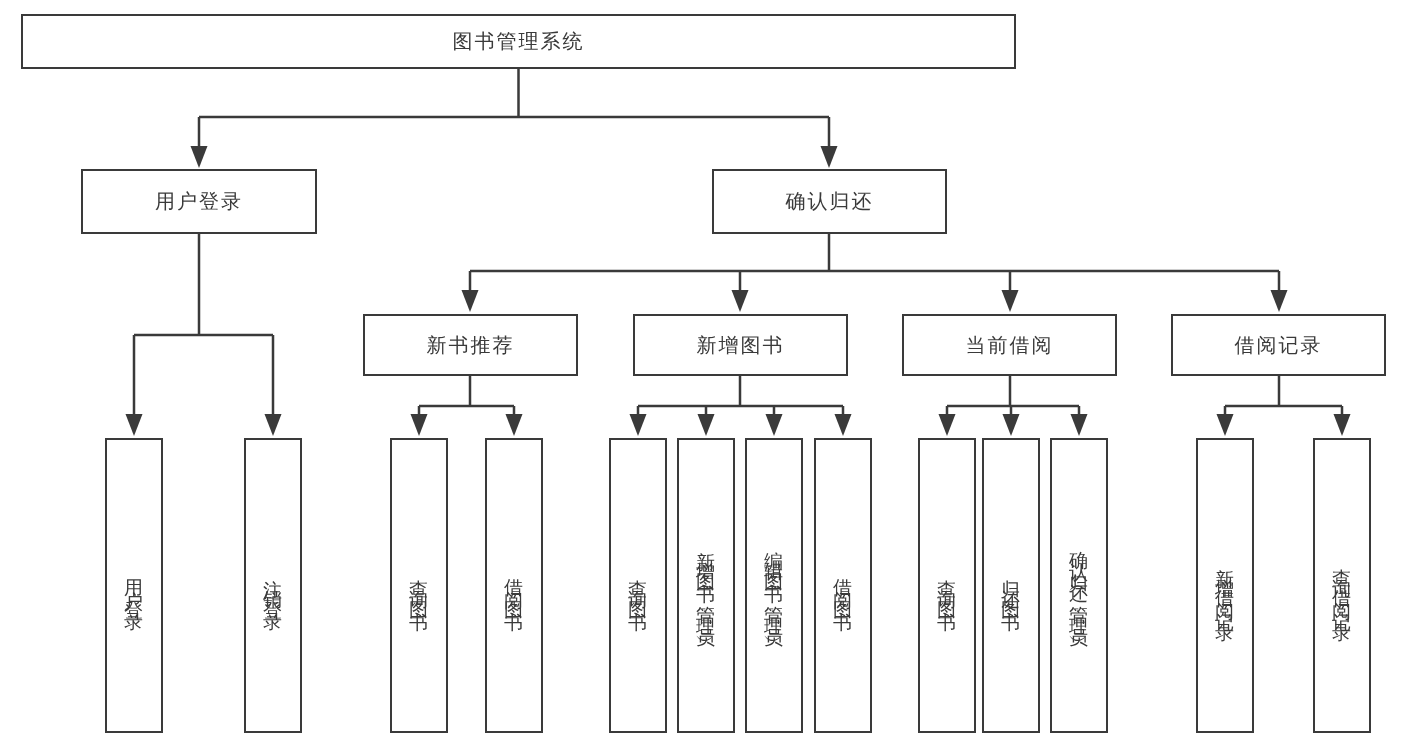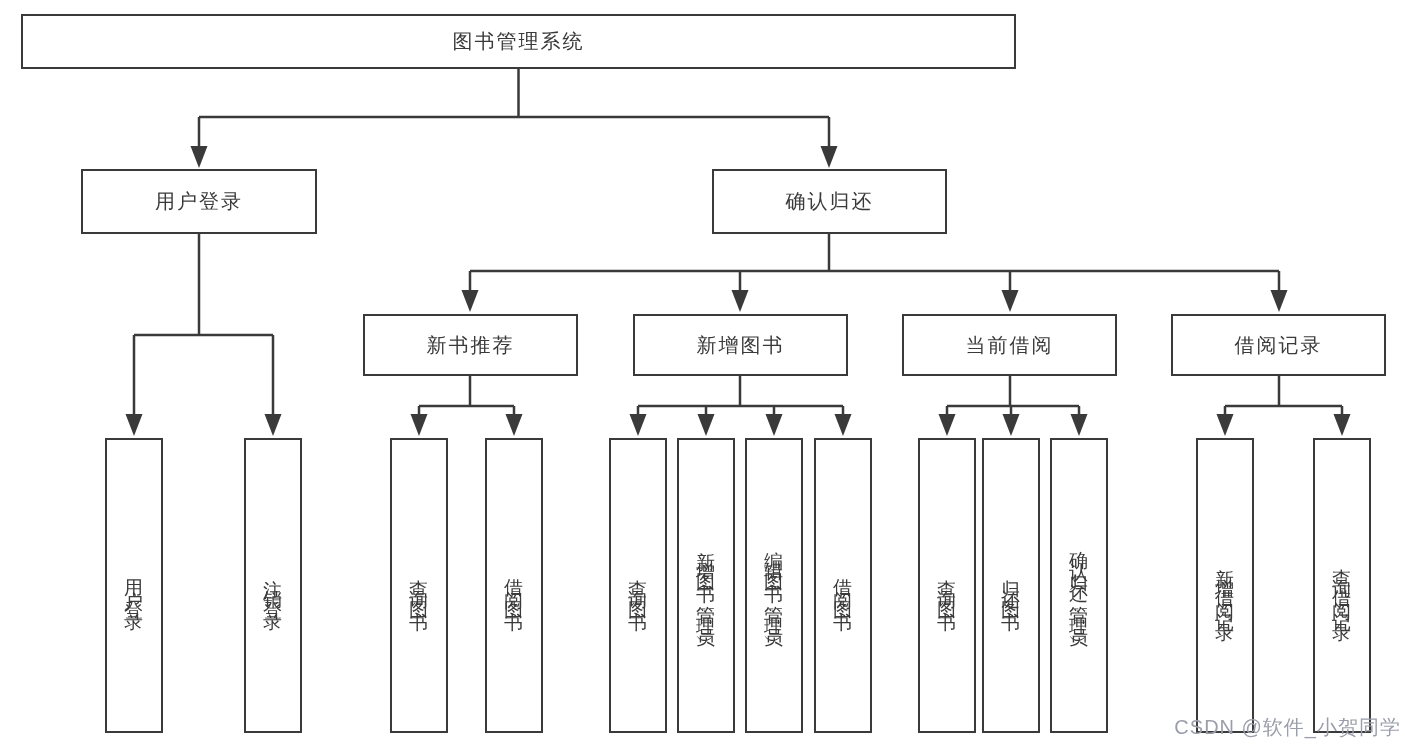--- a/index.html
+++ b/index.html
@@ -133,14 +133,13 @@
   <div class="node leaf l11">
     <span class="vtext">确认归还（管理员）</span>
   </div>
   <div class="node leaf l12">
     <span class="vtext">新增借阅记录</span>
   </div>
   <div class="node leaf l13">
     <span class="vtext">查询借阅记录</span>
   </div>
 
-  <div class="watermark">CSDN @软件_小贺同学</div>
 </div>
 
 </body></html>

